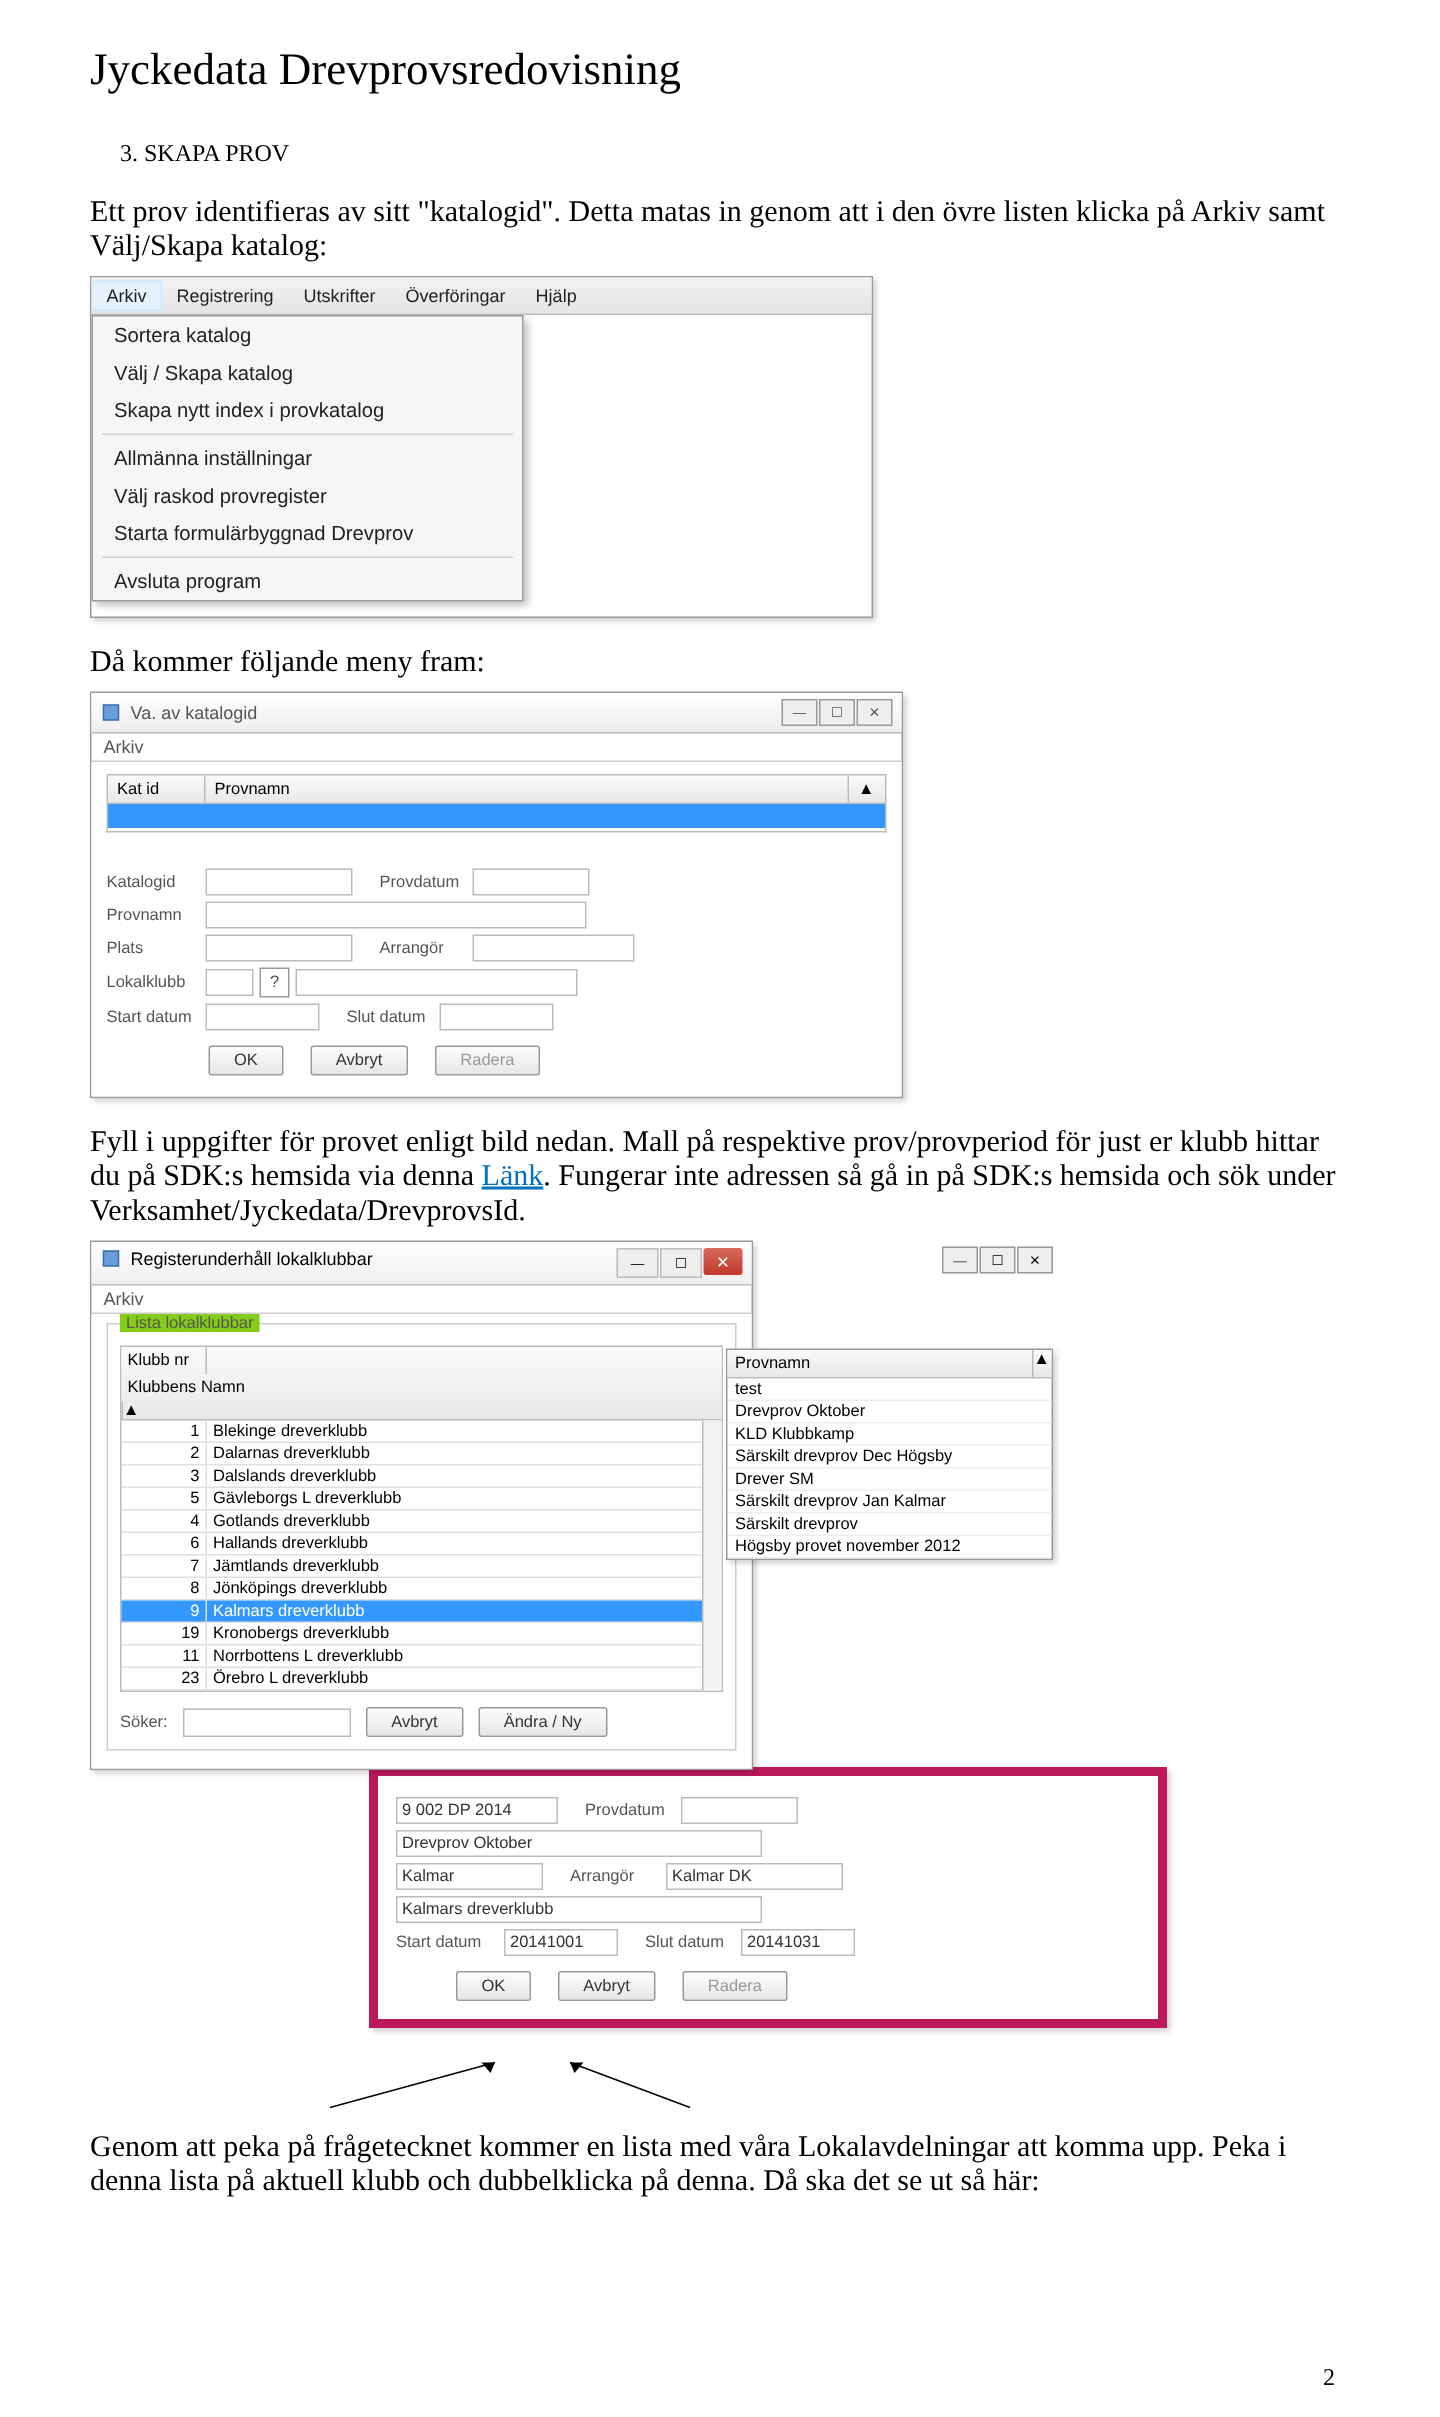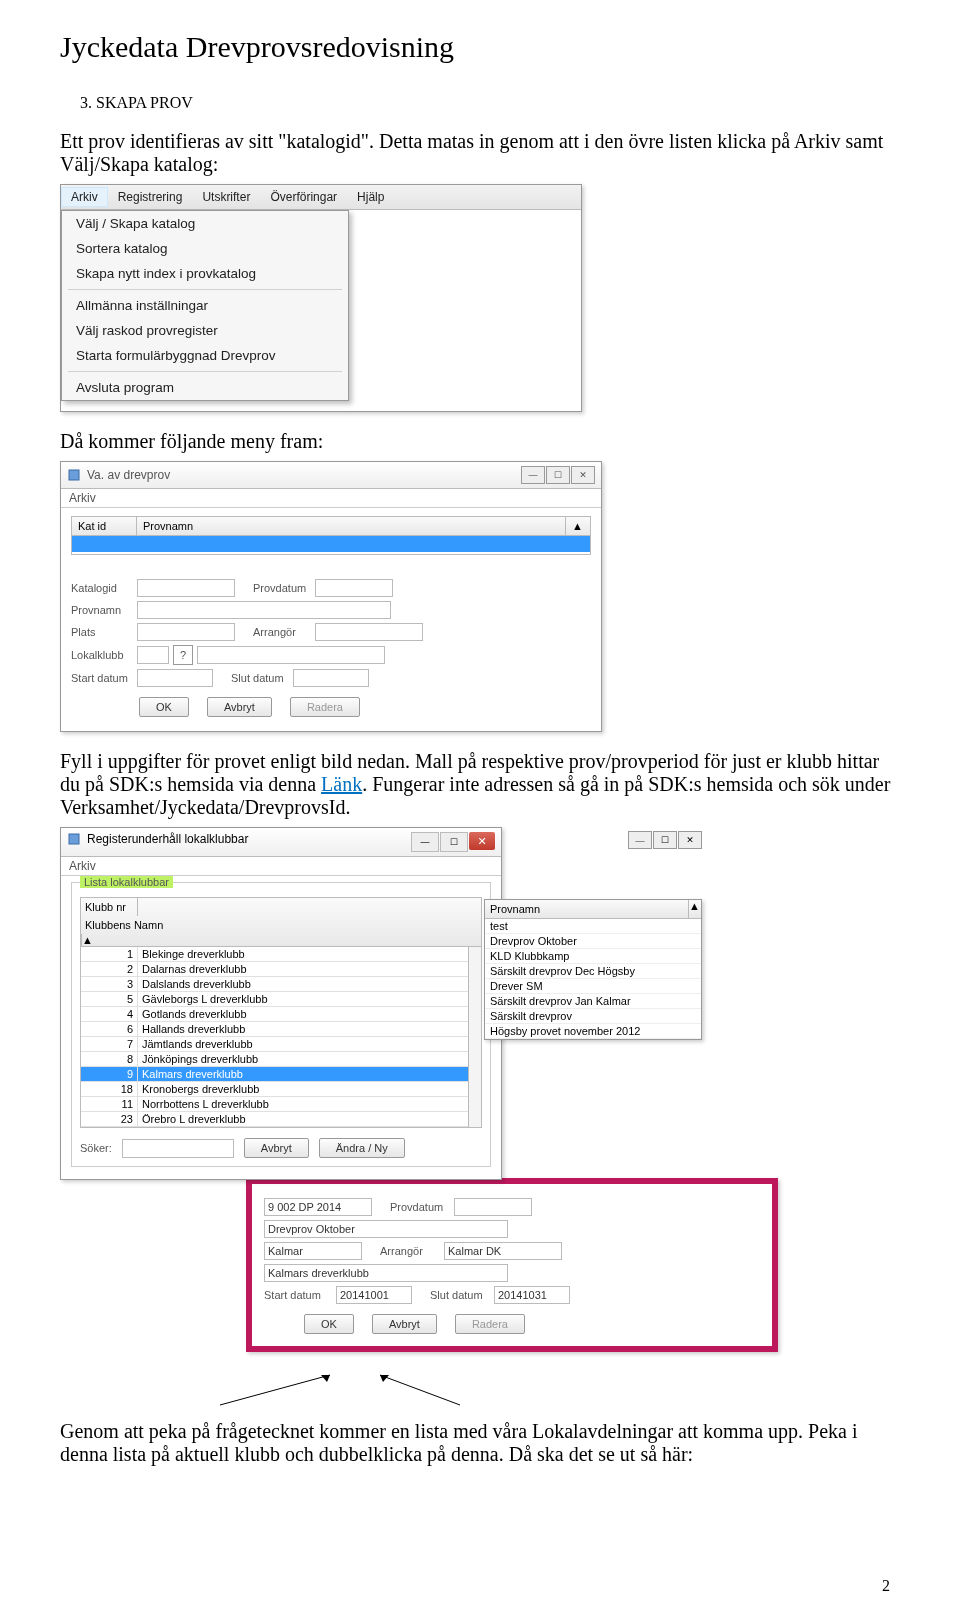--- a/index.html
+++ b/index.html
@@ -218,21 +218,21 @@
   .reg-body {
     padding:6px 10px 12px 10px;
     background:#fff;
     font-size:11px;
   }
   .legend {
     border:1px solid #ccc;
     padding: 8px;
   }
   .legend .lg-label{
-    position:relative;top:-15px;background:#bef264;padding:0 4px;color:#555;font-size:11px;
+    position:relative;top:-15px;background:#84cc16;padding:0 4px;color:#555;font-size:11px;
   }
   .list-table {
     border:1px solid #bbb;
     font-size:11px;
     margin-top:-6px;
   }
   .list-table .thead {
     display:flex;
     background:linear-gradient(#fafafa,#e8e8e8);
     border-bottom:1px solid #bbb;
@@ -325,43 +325,43 @@
 
 <div class="screenshot" style="width:520px;">
   <div class="menubar" id="menubar1">
       <span class="mitem active">Arkiv</span>
       <span class="mitem">Registrering</span>
       <span class="mitem">Utskrifter</span>
       <span class="mitem">Överföringar</span>
       <span class="mitem">Hjälp</span>
     </div>
   <div class="dropdown" id="dropdown1">
+      <div class="mitem">Sortera katalog</div>
       <div class="mitem">Välj / Skapa katalog</div>
-      <div class="mitem">Sortera katalog</div>
       <div class="mitem">Skapa nytt index i provkatalog</div>
       <div class="sep"></div>
       <div class="mitem">Allmänna inställningar</div>
       <div class="mitem">Välj raskod provregister</div>
       <div class="mitem">Starta formulärbyggnad Drevprov</div>
       <div class="sep"></div>
       <div class="mitem">Avsluta program</div>
     </div>
   <div style="height:10px;"></div>
 </div>
 
 <p class="paragraph">Då kommer följande meny fram:</p>
 
 <div class="screenshot dialog-w">
   <div class="dialog-title">
     <span class="dialog-icon">
       <svg width="12" height="12">
           <rect x="1" y="1" width="10" height="10" fill="#6a9edb" stroke="#3a6aa6"></rect>
         </svg>
     </span>
-    <span>Va. av drevprov</span>
+    <span>Va. av katalogid</span>
     <span class="win-btns">
       <span class="win-btn">—</span>
       <span class="win-btn">☐</span>
       <span class="win-btn">✕</span>
     </span>
   </div>
   <div class="arkiv-strip">Arkiv</div>
   <div class="dialog-body">
     <div class="table-head">
       <div class="th">Kat id</div>
@@ -474,21 +474,21 @@
                 </div>
                 <div class="row">
                   <div class="c1">8</div>
                   <div class="c2">Jönköpings dreverklubb</div>
                 </div>
                 <div class="row selected">
                   <div class="c1">9</div>
                   <div class="c2">Kalmars dreverklubb</div>
                 </div>
                 <div class="row">
-                  <div class="c1">18</div>
+                  <div class="c1">19</div>
                   <div class="c2">Kronobergs dreverklubb</div>
                 </div>
                 <div class="row">
                   <div class="c1">11</div>
                   <div class="c2">Norrbottens L dreverklubb</div>
                 </div>
                 <div class="row">
                   <div class="c1">23</div>
                   <div class="c2">Örebro L dreverklubb</div>
                 </div>

